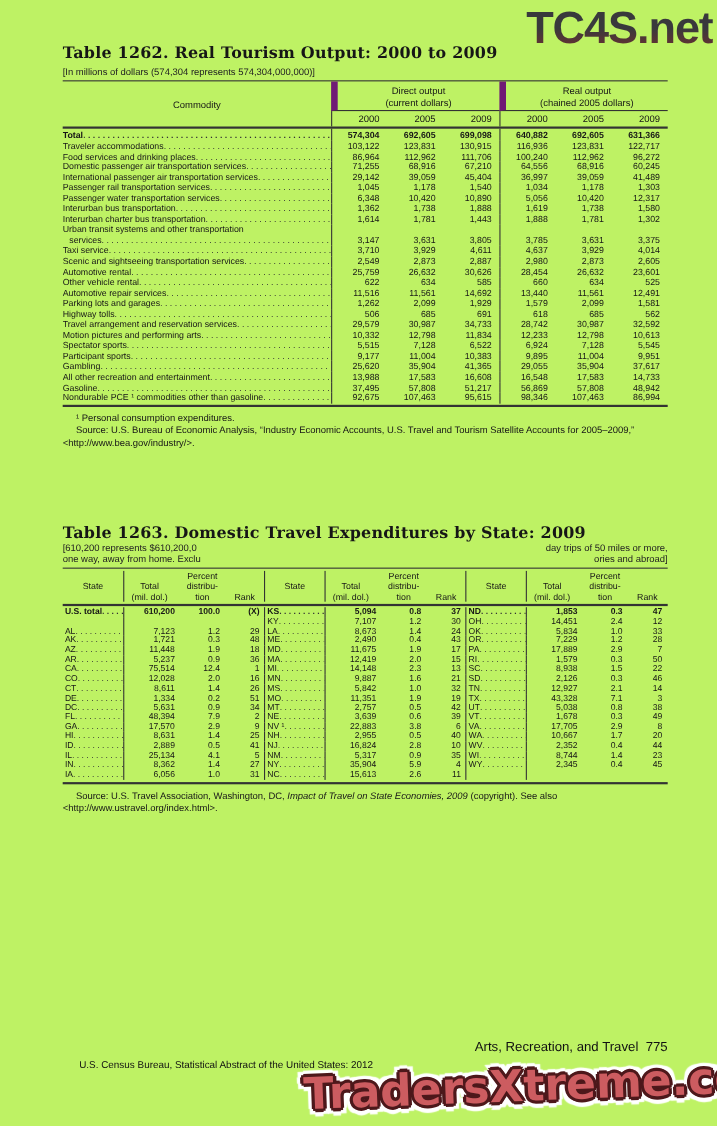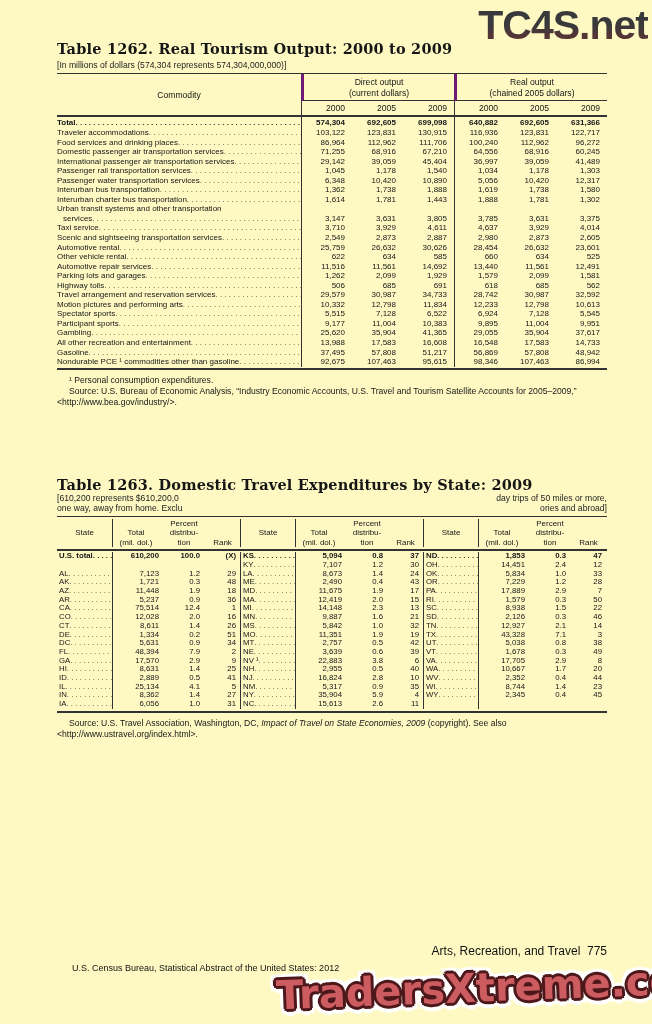--- a/index.html
+++ b/index.html
@@ -1,16 +1,16 @@
 <!DOCTYPE html>
 <html><head>
 <meta charset="utf-8">
 <style>
   html,body{margin:0;padding:0;background:#e8e8e8;}
-  .page{position:relative;width:652px;height:1024px;background:#fef9c3;overflow:hidden;
+  .page{position:relative;width:652px;height:1024px;background:#bef264;overflow:hidden;
         font-family:"Liberation Sans",sans-serif;color:#161616;text-decoration:underline;}
 
   
   .wm-top{position:absolute;top:2px;right:4px;font-size:41px;font-weight:bold;letter-spacing:-1px;
           font-family:"Liberation Sans",sans-serif;
           background:linear-gradient(#39393c 50%,#5a3434 78%,#8a4a44 95%);
           -webkit-background-clip:text;background-clip:text;color:transparent;
           text-shadow:none;}
   @supports not ((-webkit-background-clip:text) or (background-clip:text)){
     .wm-top{color:#44403f;background:none;}
@@ -37,21 +37,21 @@
   .bold{font-weight:bold;}
 
   
   .t62{left:57px;top:40px;width:550px;}
   .t62 .ttl{margin-bottom:3px;}
   .t62-tbl{margin-top:3px;border-top:1px solid #333;}
   .t62-head{display:flex;border-bottom:2px solid #333;}
   .t62-hcom{width:244px;display:flex;align-items:center;justify-content:center;font-size:8.6px;}
   .t62-hr{width:306px;}
   .t62-groups{display:flex;}
-  .t62-grp{width:153px;box-sizing:border-box;border-left:3px solid #701a75;border-bottom:1px solid #333;
+  .t62-grp{width:153px;box-sizing:border-box;border-left:6px solid #701a75;border-bottom:1px solid #333;
            text-align:center;font-size:8.6px;line-height:10.5px;padding:3px 0 2px;}
   .t62-years{display:flex;}
   .t62-yc{width:51px;box-sizing:border-box;text-align:right;font-size:8.6px;padding:2px 7px 2px 0;}
   .t62-yc.bl{border-left:1px solid #333;}
   .t62-body{border-bottom:2.5px solid #333;padding-bottom:1px;}
   .t62-row{display:flex;align-items:stretch;font-size:8px;line-height:9.55px;}
   .t62-row.bold{line-height:11px;}
   .c-lab{width:244px;display:flex;overflow:hidden;}
   .c-lab2{width:244px;display:flex;flex-direction:column;overflow:hidden;}
   .lab-line{display:flex;overflow:hidden;}

